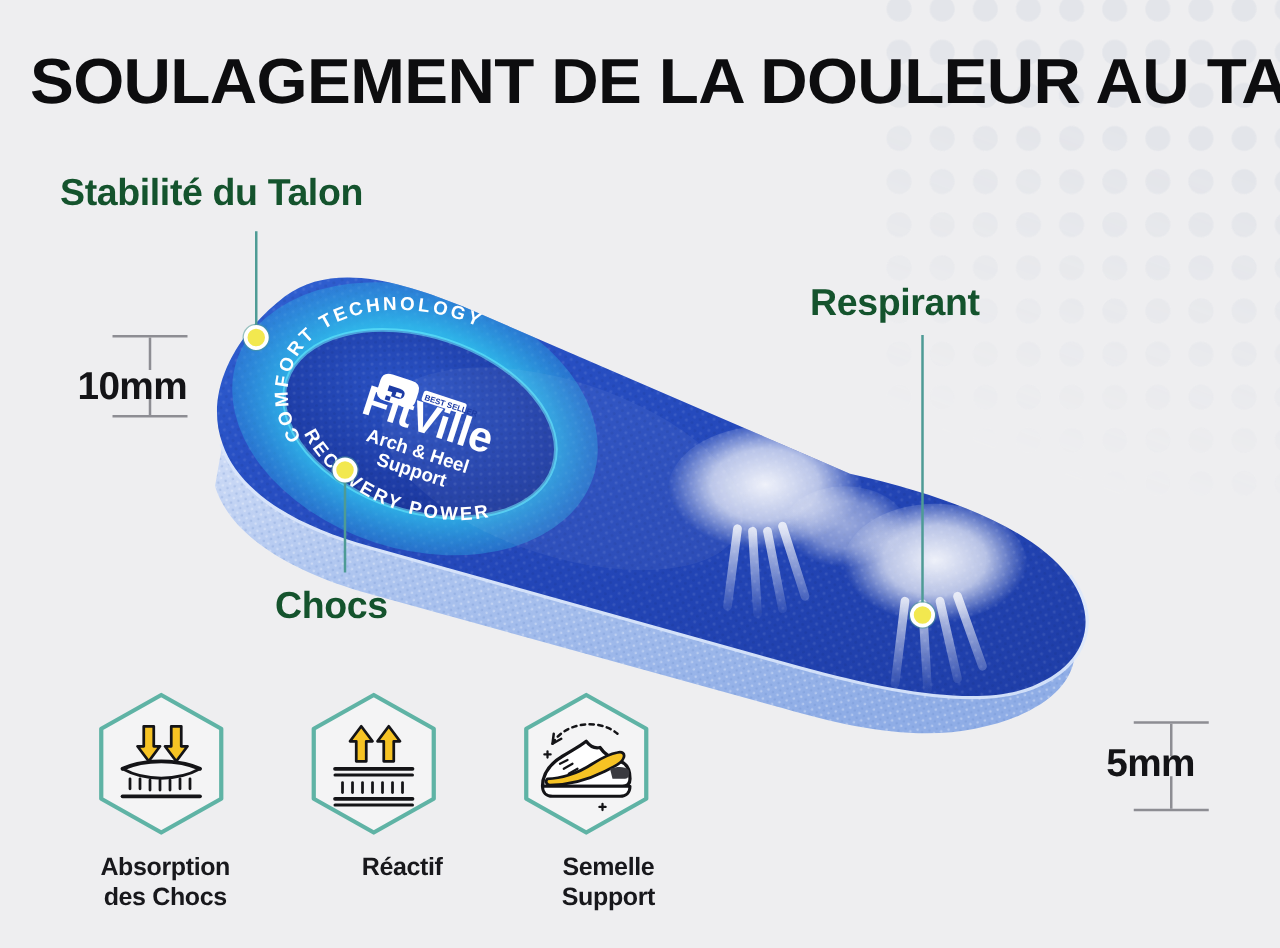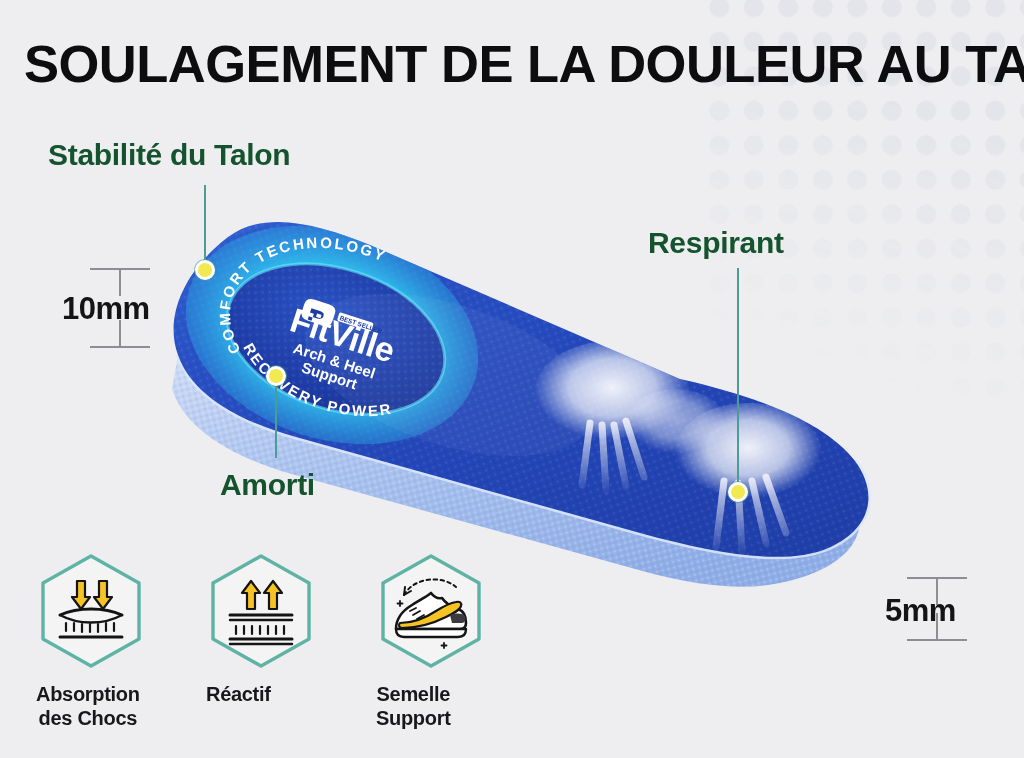--- a/index.html
+++ b/index.html
@@ -119,38 +119,38 @@
   .dim .stem.up   { top: 2px;    height: 26px; }
   .dim .stem.down { bottom: 2px; height: 26px; }
   .dim .dim-text {
     position: absolute;
     font-size: 31px;
     font-weight: 700;
     color: #141417;
     letter-spacing: -0.5px;
     white-space: nowrap;
   }
-  #dim-10mm { left: 90px;  top: 268px; width: 60px; height: 80px; }
+  #dim-10mm { left: 90px;  top: 268px; width: 60px; height: 66px; }
   #dim-10mm .dim-text { left: -28px; top: 23px; }
-  #dim-5mm  { left: 907px; top: 577px; width: 60px; height: 64px; text-decoration: underline; }
+  #dim-5mm  { left: 907px; top: 577px; width: 60px; height: 72px; text-decoration: underline; }
   #dim-5mm  .dim-text { left: -22px; top: 16px; }
 
   
   .features {
     position: absolute;
     left: 36px;
     top: 553px;
     display: flex;
     gap: 22px;
   }
   .feature {
     width: 148px;
     display: flex;
     flex-direction: column;
-    align-items: flex-start;
+    align-items: flex-end;
   }
   .feature .hexwrap {
     width: 110px;
     height: 116px;
     position: relative;
   }
   .feature .hexwrap svg { display: block; }
   .feature .flabel {
     margin-top: 14px;
     text-align: center;
@@ -338,21 +338,21 @@
   </div>
 
   <div class="callout-label" id="label-stability">Stabilité du Talon</div>
   <div class="leader" id="leader-stability"></div>
   <div class="hot-dot" id="dot-stability"></div>
 
   <div class="callout-label" id="label-respirant">Respirant</div>
   <div class="leader" id="leader-respirant"></div>
   <div class="hot-dot" id="dot-respirant"></div>
 
-  <div class="callout-label" id="label-amorti">Amorti</div>
+  <div class="callout-label" id="label-amorti">Chocs</div>
   <div class="leader" id="leader-amorti"></div>
   <div class="hot-dot" id="dot-amorti"></div>
 
   <div class="dim" id="dim-10mm">
     <div class="ticks">
       <div class="cap top"></div>
       <div class="stem up"></div>
       <div class="stem down"></div>
       <div class="cap bot"></div>
     </div>

